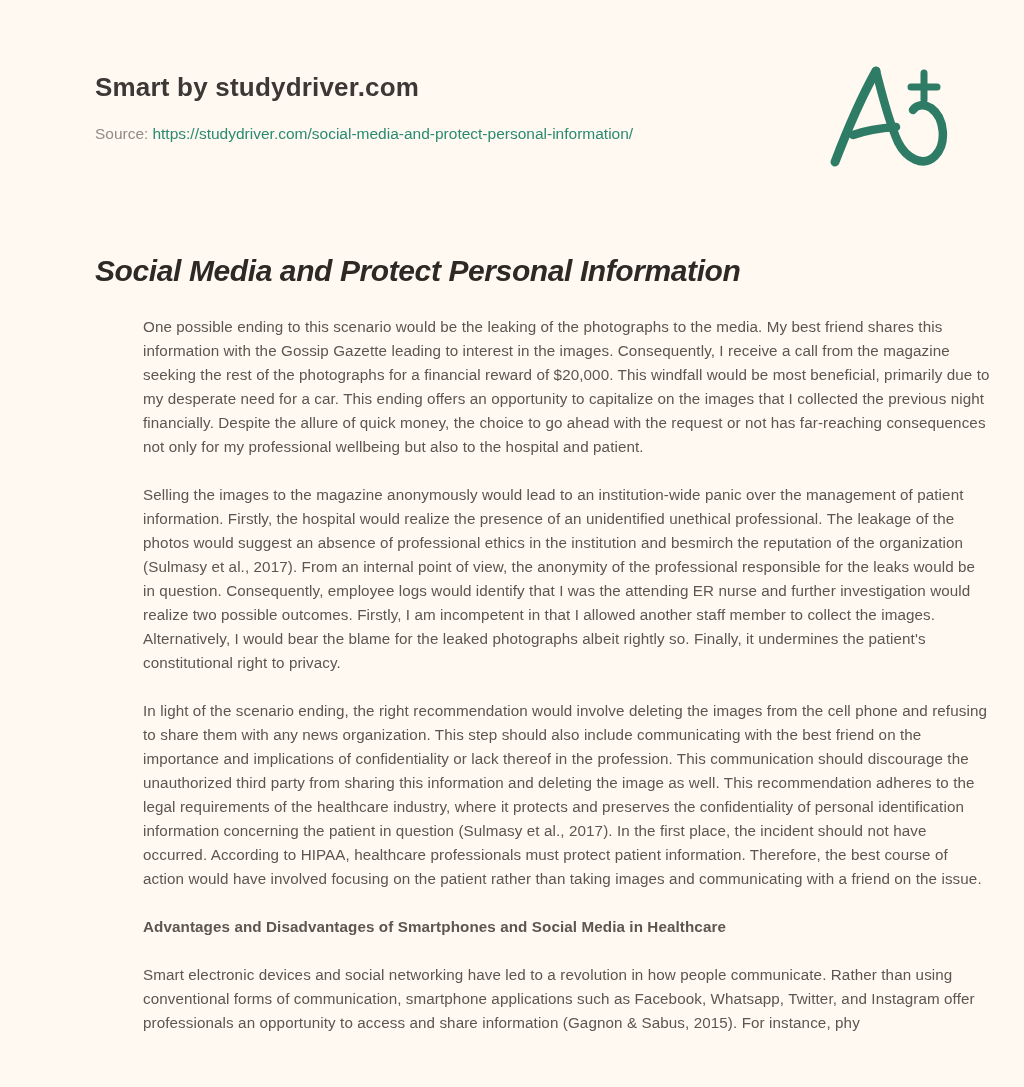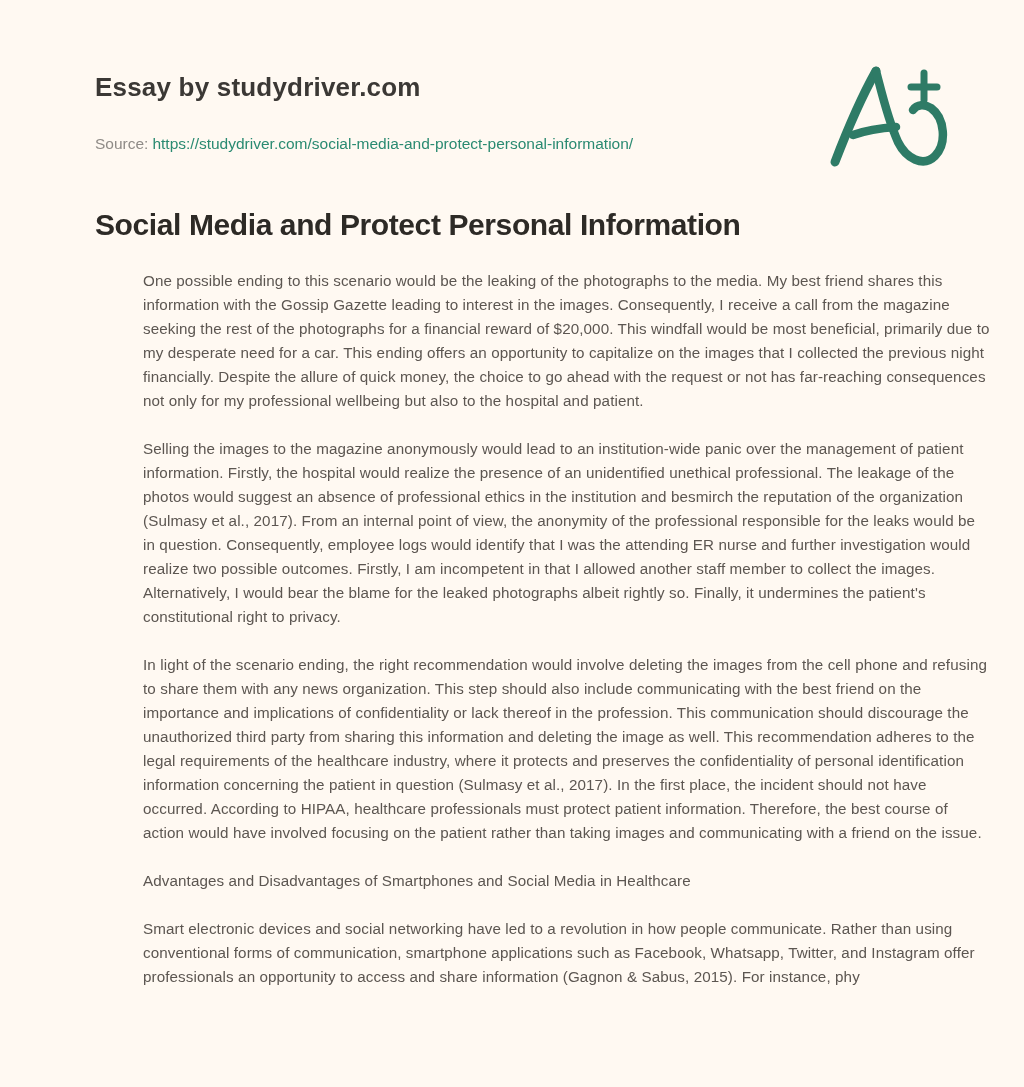--- a/index.html
+++ b/index.html
@@ -17,66 +17,67 @@
     padding: 72px 81px 0 95px;
     background: #FFF9F2;
   }
   .header-title {
     font-size: 26px;
     font-weight: 700;
     color: #3B3835;
     letter-spacing: 0.2px;
   }
   .source-line {
-    margin-top: 32px;
+    margin-top: 22px;
     font-size: 15.5px;
     color: #8F8B87;
   }
   .source-label { color: #8F8B87; }
   .source-link {
     color: #2A8A71;
     text-decoration: none;
     margin-left: 4px;
     cursor: pointer;
   }
   .logo {
     position: absolute;
     top: 62px;
     right: 74px;
     width: 124px;
     height: 106px;
   }
   .logo svg { width: 100%; height: 100%; }
   .essay-title {
-    margin-top: 52px;
+    margin-top: 108px;
     font-size: 30px;
     font-weight: 700;
     letter-spacing: -0.4px;
     color: #2D2A26;
     line-height: 40px;
+    font-style: italic;
   }
   .essay-body { margin-top: 1px; margin-left: 48px; }
   .essay-body p {
     width: 848px;
     margin-top: 24px;
     font-size: 15.2px;
     line-height: 24px;
     color: #5C5651;
     letter-spacing: 0.1px;
   }
   .section-heading {
-    font-weight: 400;
+    font-weight: 700;
   }
 </style>
 </head>
 <body>
 
 <div class="page">
 
-  <div class="header-title">Essay by studydriver.com</div>
+  <div class="header-title">Smart by studydriver.com</div>
 
   <div class="source-line">
     <span class="source-label">Source:</span><a class="source-link" href="#">https://studydriver.com/social-media-and-protect-personal-information/</a>
   </div>
 
   <div class="logo">
     <svg viewBox="0 0 124 106" fill="none" xmlns="http://www.w3.org/2000/svg">
 
       <path d="M 9 100 C 22 66 36 34 50 9" stroke="#2E7B66" stroke-width="9" stroke-linecap="round"></path>
 

